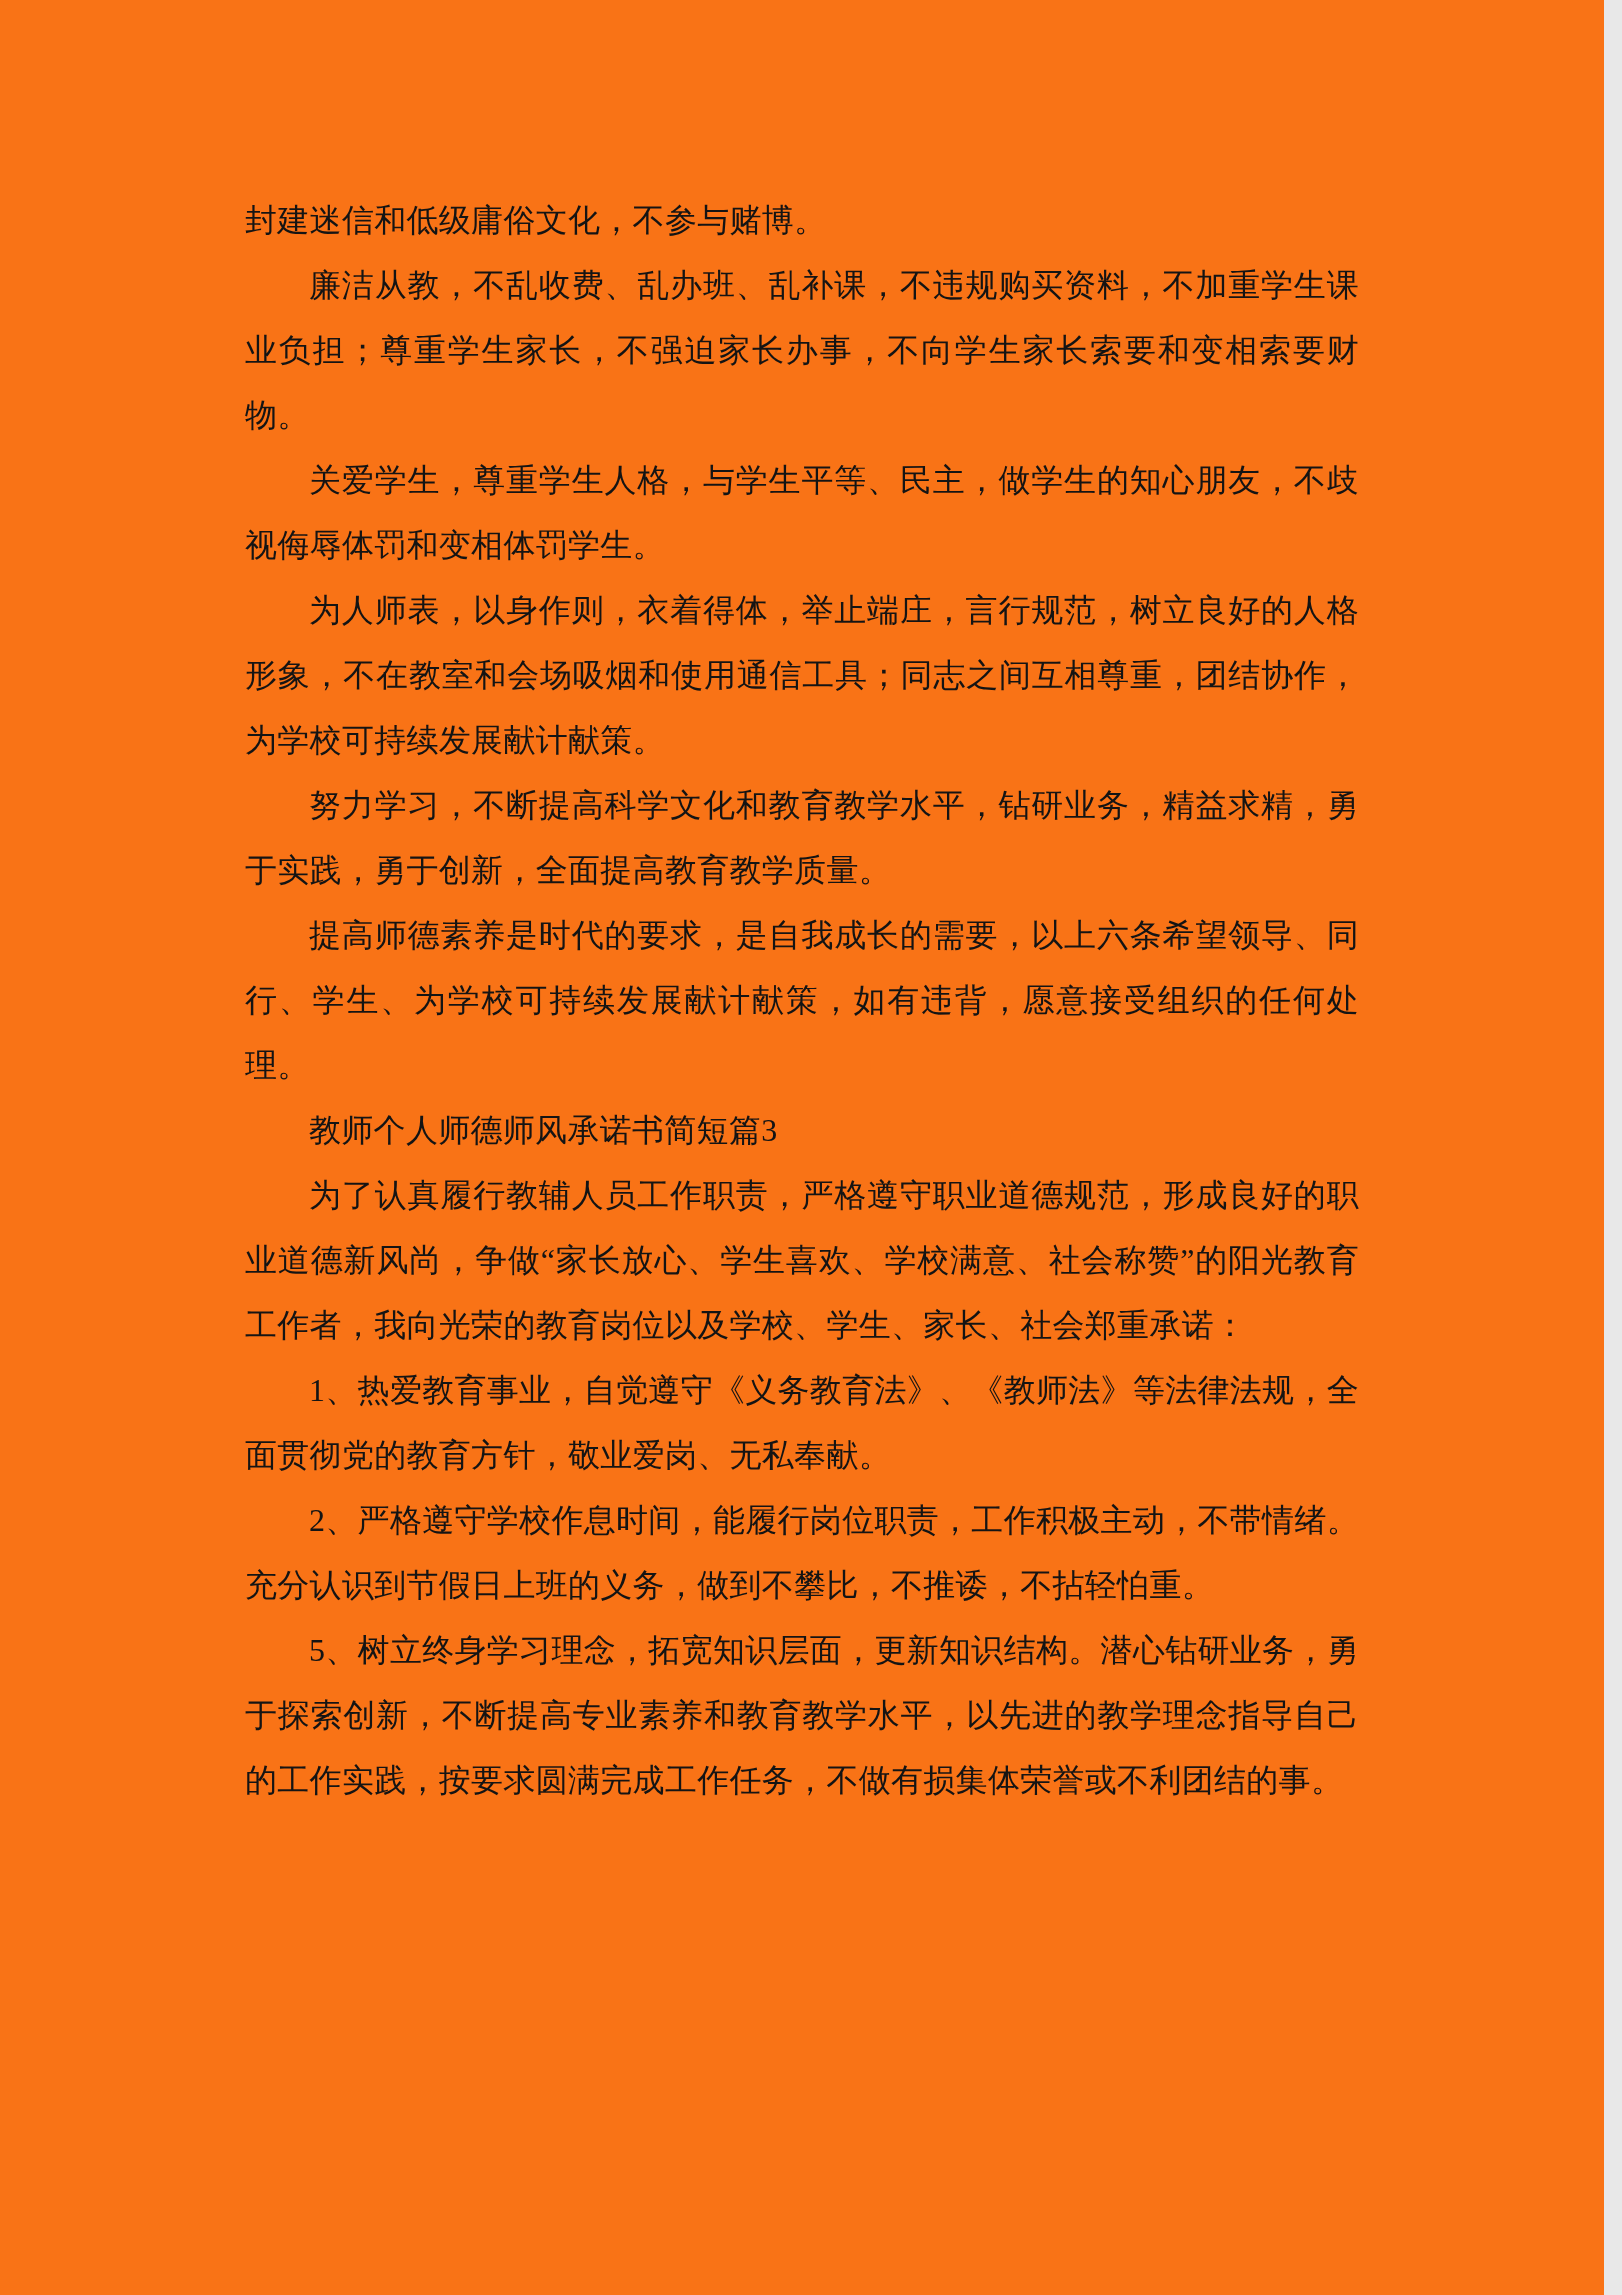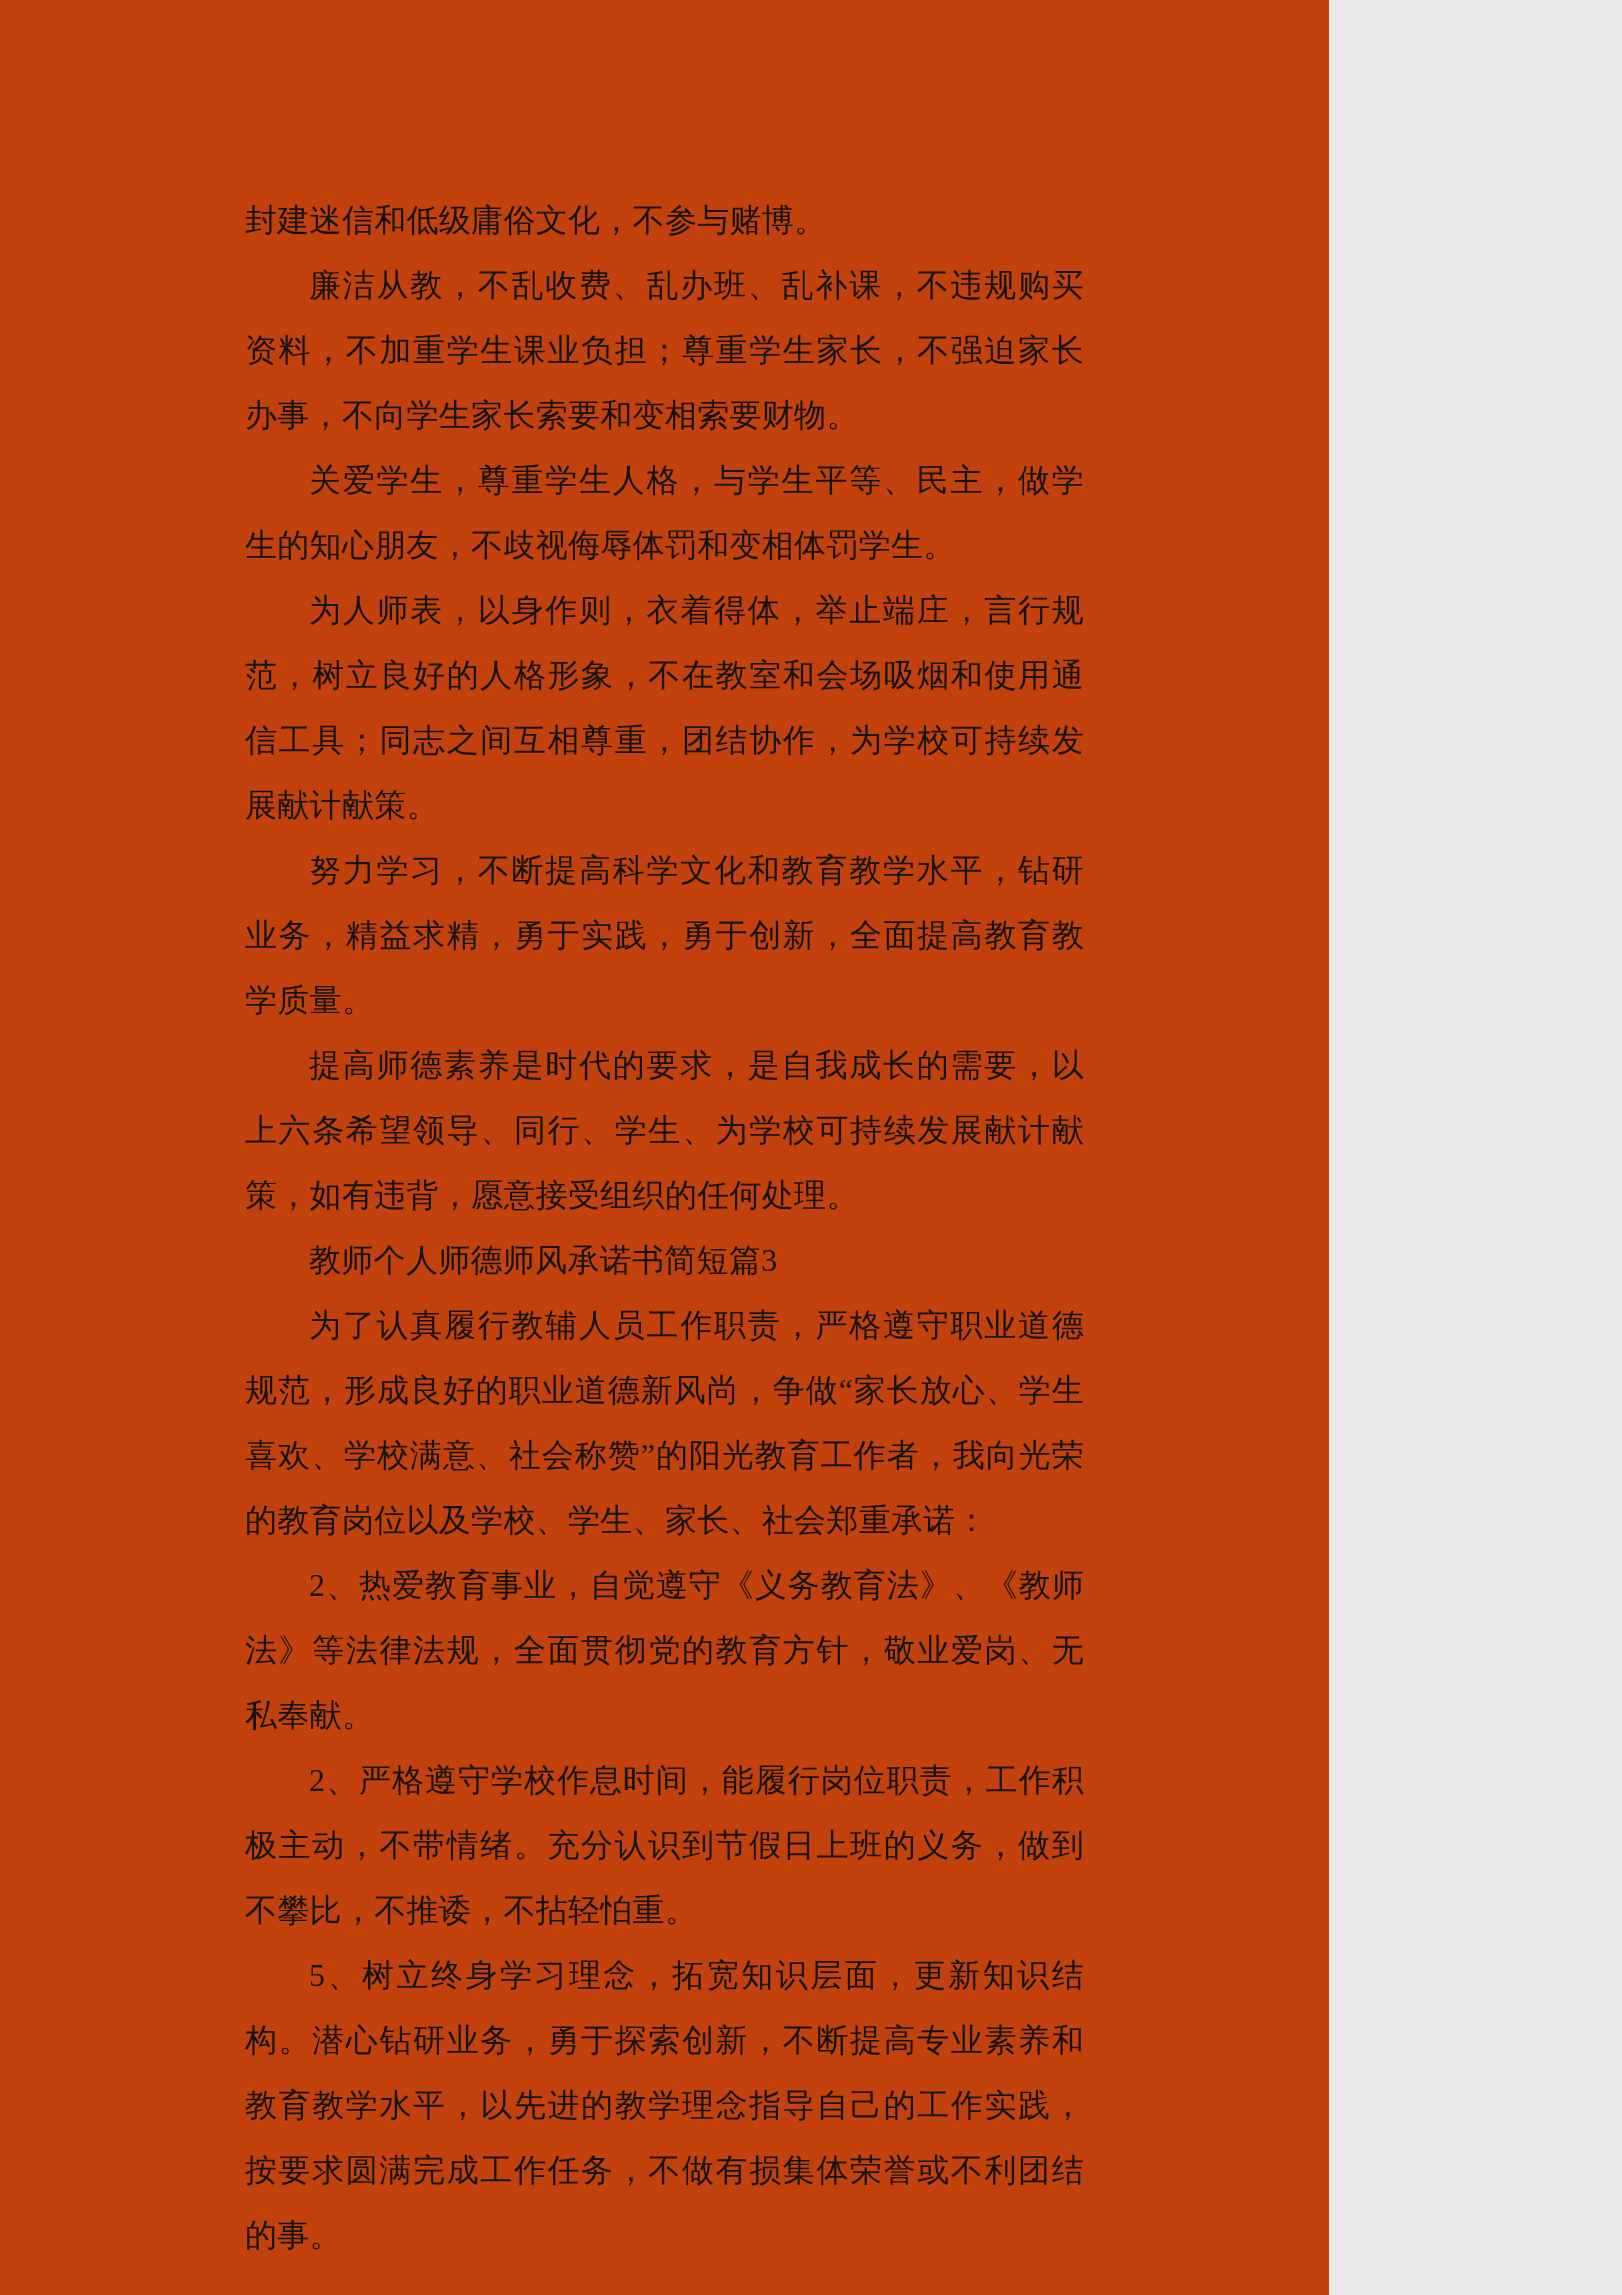--- a/index.html
+++ b/index.html
@@ -9,23 +9,23 @@
   }
   body {
     width: 1623px;
     height: 2295px;
     background: #e8e8e8;
     font-family: "Liberation Serif", "DejaVu Serif", serif;
   }
   
   .page {
     position: relative;
-    width: 1329px;
+    width: 1604px;
     height: 2295px;
-    background: #c2410c;
+    background: #f97316;
     box-sizing: border-box;
     padding: 188px 245px 12px 245px;
     overflow: hidden;
   }
   
   .doc {
     color: #141414;
     font-size: 32px;
     line-height: 65px;
     text-align: justify;
@@ -46,18 +46,18 @@
 <div class="page">
   <div class="doc">
     <p class="flush">封建迷信和低级庸俗文化，不参与赌博。</p>
     <p>廉洁从教，不乱收费、乱办班、乱补课，不违规购买资料，不加重学生课业负担；尊重学生家长，不强迫家长办事，不向学生家长索要和变相索要财物。</p>
     <p>关爱学生，尊重学生人格，与学生平等、民主，做学生的知心朋友，不歧视侮辱体罚和变相体罚学生。</p>
     <p>为人师表，以身作则，衣着得体，举止端庄，言行规范，树立良好的人格形象，不在教室和会场吸烟和使用通信工具；同志之间互相尊重，团结协作，为学校可持续发展献计献策。</p>
     <p>努力学习，不断提高科学文化和教育教学水平，钻研业务，精益求精，勇于实践，勇于创新，全面提高教育教学质量。</p>
     <p>提高师德素养是时代的要求，是自我成长的需要，以上六条希望领导、同行、学生、为学校可持续发展献计献策，如有违背，愿意接受组织的任何处理。</p>
     <p>教师个人师德师风承诺书简短篇3</p>
     <p>为了认真履行教辅人员工作职责，严格遵守职业道德规范，形成良好的职业道德新风尚，争做“家长放心、学生喜欢、学校满意、社会称赞”的阳光教育工作者，我向光荣的教育岗位以及学校、学生、家长、社会郑重承诺：</p>
-    <p>2、热爱教育事业，自觉遵守《义务教育法》、《教师法》等法律法规，全面贯彻党的教育方针，敬业爱岗、无私奉献。</p>
+    <p>1、热爱教育事业，自觉遵守《义务教育法》、《教师法》等法律法规，全面贯彻党的教育方针，敬业爱岗、无私奉献。</p>
     <p>2、严格遵守学校作息时间，能履行岗位职责，工作积极主动，不带情绪。充分认识到节假日上班的义务，做到不攀比，不推诿，不拈轻怕重。</p>
     <p>5、树立终身学习理念，拓宽知识层面，更新知识结构。潜心钻研业务，勇于探索创新，不断提高专业素养和教育教学水平，以先进的教学理念指导自己的工作实践，按要求圆满完成工作任务，不做有损集体荣誉或不利团结的事。</p>
   </div>
 </div>
 
 
 </body></html>

